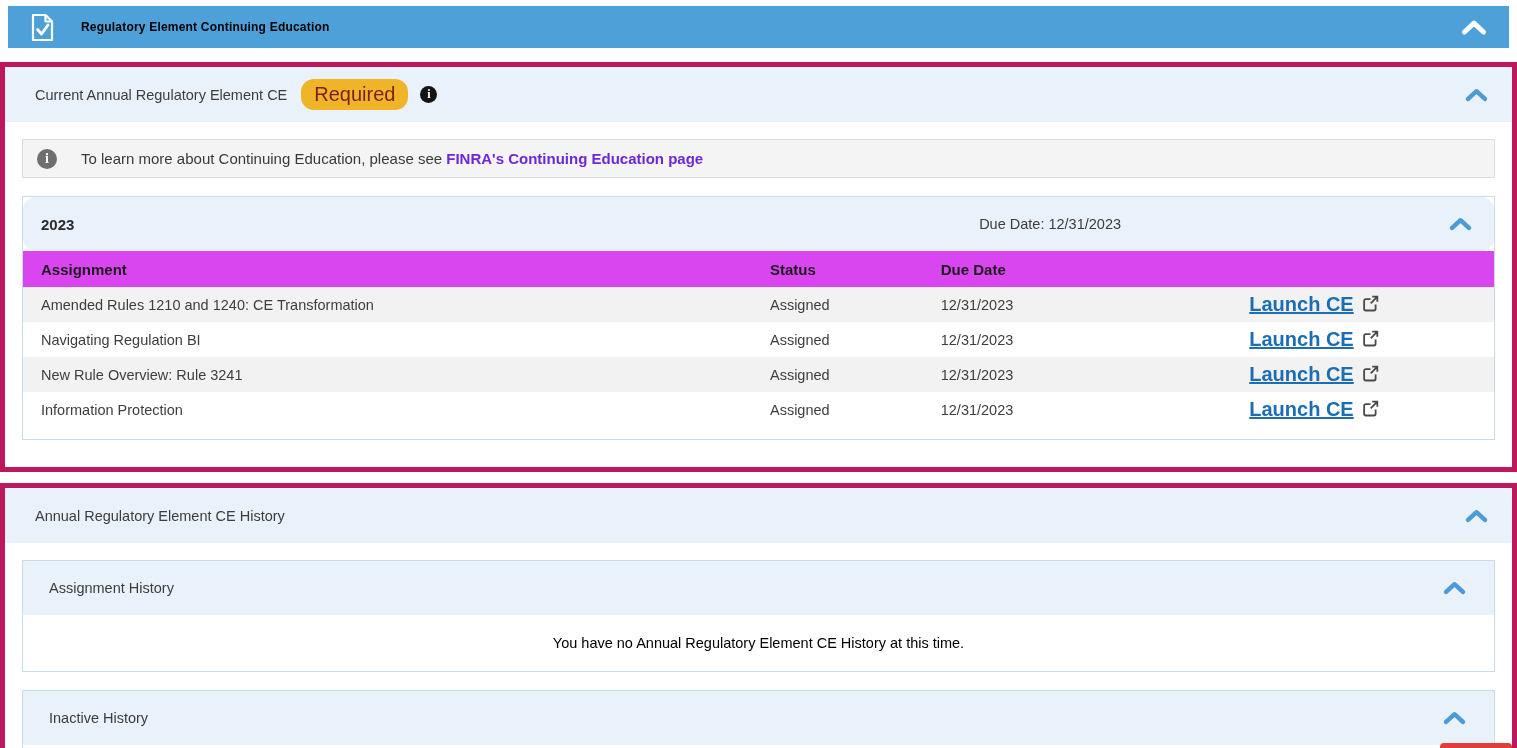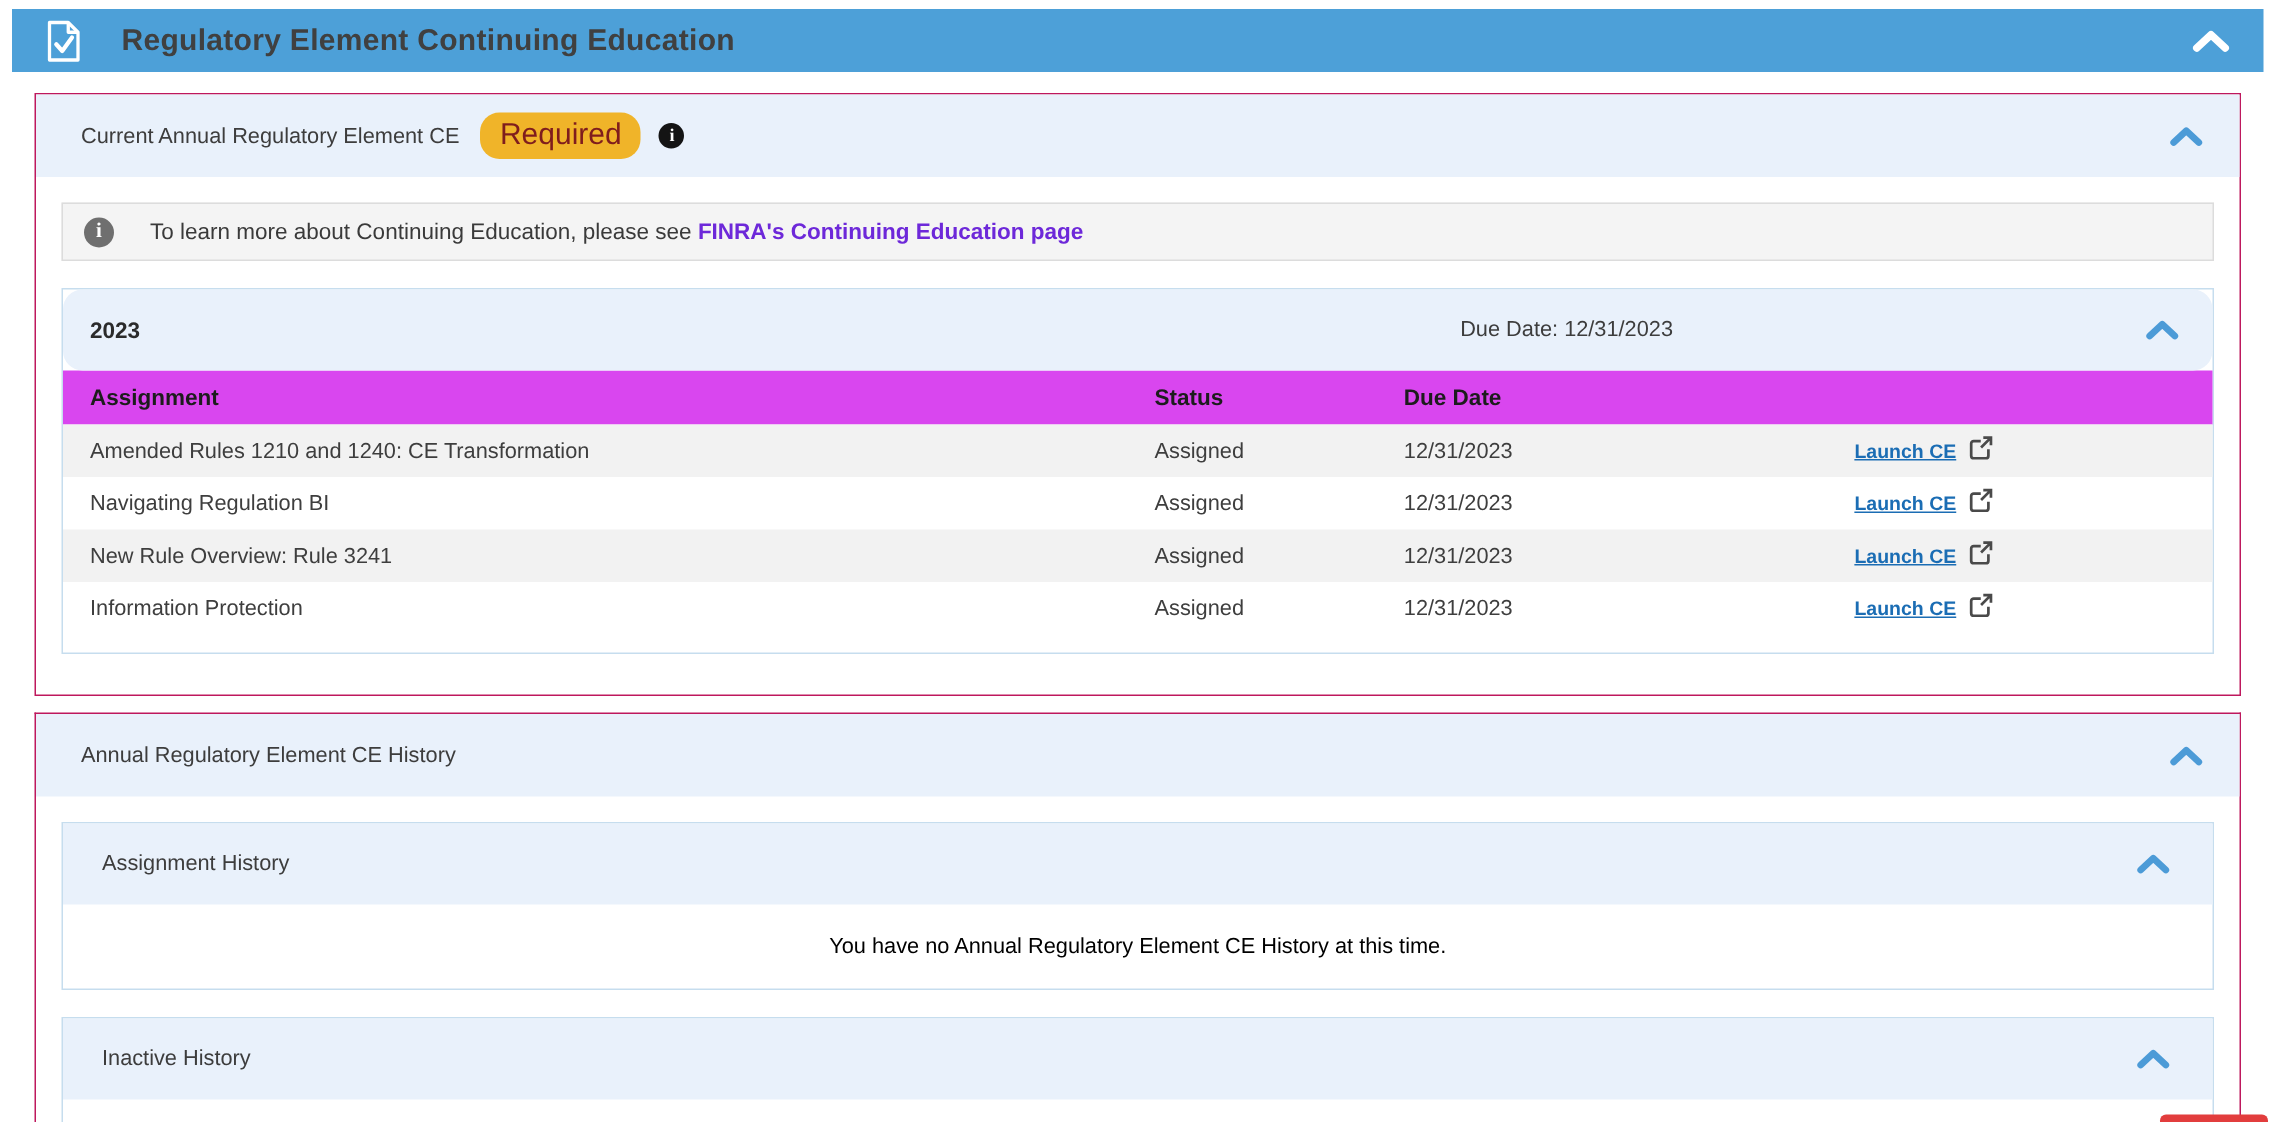--- a/index.html
+++ b/index.html
@@ -5,27 +5,27 @@
   html,body{margin:0;padding:0;background:#ffffff;}
   .page{
     position:relative;width:1517px;height:748px;overflow:hidden;background:#fff;
     font-family:"Liberation Sans","DejaVu Sans",sans-serif;color:#3d3d3d;
   }
   
   .topbar{
     margin:6px 8px 0;height:42px;background:#4da0d8;
     display:flex;align-items:center;padding:0 22px;gap:26px;
   }
-  .topbar h1{font-size:20px;font-weight:bold;color:#404040;margin:0;letter-spacing:.2px;}
+  .topbar h1{font-size:12px;font-weight:bold;color:#000000;margin:0;letter-spacing:.2px;}
   .topbar .chev{margin-left:auto;color:#ffffff;}
   .doc-icon{display:inline-flex;}
   
   .chev{display:inline-flex;align-items:center;cursor:pointer;color:#4c9bd7;}
   
-  .outer{margin:14px 23px 0;border:1px solid #be185d;background:#fff;}
+  .outer{margin:14px 0 0;border:5px solid #be185d;background:#fff;}
   .outer.history{margin-top:11px;border-bottom:none;}
   .band{
     height:55px;background:#e9f1fb;display:flex;align-items:center;
     padding:0 24px 0 30px;font-size:14.5px;color:#3d3d3d;cursor:pointer;
   }
   .band .chev{margin-left:auto;}
   .outer-body{padding:17px 17px 27px;}
   
   .info-banner{
     height:37px;background:#f4f4f4;border:1px solid #dcdcdc;
@@ -52,21 +52,21 @@
   .duedate{position:absolute;left:65%;font-size:14.5px;color:#3d3d3d;}
   .tbl{padding-bottom:12px;}
   .thead,.trow{
     display:grid;grid-template-columns:50.8% 11.9% 21.5% auto;
     align-items:center;padding:0 18px;font-size:14.5px;
   }
   .thead{height:36px;font-weight:bold;color:#1c1c1c;font-size:15px;background:#d946ef;}
   .trow{height:35px;color:#3e3e3e;}
   .trow.striped{background:#f2f2f2;}
   .launch{display:inline-flex;align-items:center;gap:8px;}
-  .launch a{color:#1b6db4;font-weight:bold;text-decoration:underline;cursor:pointer;font-size:13px;}
+  .launch a{color:#1b6db4;font-weight:bold;text-decoration:underline;cursor:pointer;font-size:20px;}
   
   .subpanel{border:1px solid #c6ddee;background:#fff;}
   .subpanel + .subpanel{margin-top:18px;}
   .subpanel .band{height:54px;padding:0 28px 0 26px;}
   .empty-body{
     height:56px;display:flex;align-items:center;justify-content:center;
     font-size:14.5px;color:#000000;
   }
   .stub-body{height:40px;}
   

